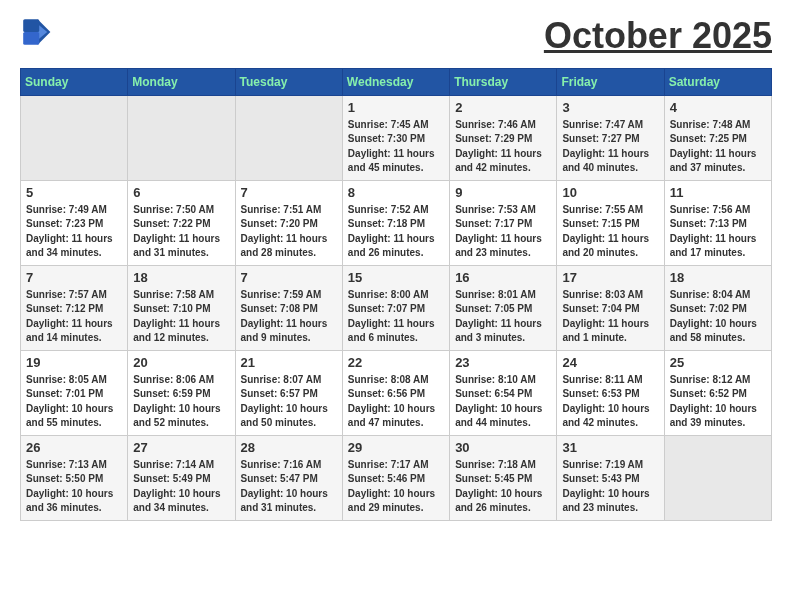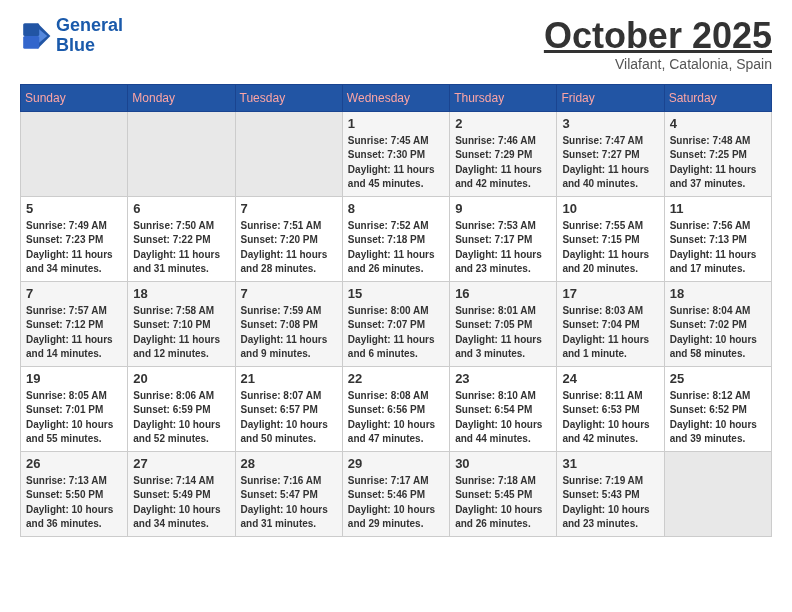--- a/index.html
+++ b/index.html
@@ -42,23 +42,23 @@
       font-size: 14px;
       color: #555;
     }
     table {
       width: 100%;
       border-collapse: collapse;
       table-layout: fixed;
     }
     thead th {
       background: #2255a4;
-      color: #fca5a5;
+      color: #86efac;
       font-size: 12px;
-      font-weight: normal;
+      font-weight: bold;
       padding: 6px 4px;
       text-align: left;
       border: 1px solid #1a4490;
     }
     tbody td {
       border: 1px solid #ccc;
       vertical-align: top;
       padding: 4px 5px;
       min-height: 80px;
       background: #fff;
@@ -90,30 +90,23 @@
 
 <div class="page">
   <div class="header">
     <div class="logo">
       <svg class="logo-icon" viewBox="0 0 40 40">
         <polygon points="22,4 38,20 22,36" fill="#2255a4"></polygon>
         <polygon points="22,10 34,20 22,30" fill="#5588dd"></polygon>
         <rect x="4" y="4" width="20" height="16" rx="2" fill="#2255a4"></rect>
         <rect x="4" y="20" width="20" height="16" rx="2" fill="#3366cc"></rect>
       </svg>
-      <div>
-        <div style="font-size:18px;font-weight:bold;color:#333;line-height:1.1;">
-          <span style="color:#1a5aab;">General</span>
-        </div>
-        <div style="font-size:18px;font-weight:bold;color:#1a5aab;line-height:1.1;">Blue</div>
-      </div>
     </div>
     <div class="title-block">
       <div class="month-title">October 2025</div>
-      <div class="subtitle">Vilafant, Catalonia, Spain</div>
     </div>
   </div>
 
   <table>
     <thead>
       <tr id="weekday-header">
           <th>Sunday</th>
           <th>Monday</th>
           <th>Tuesday</th>
           <th>Wednesday</th>

